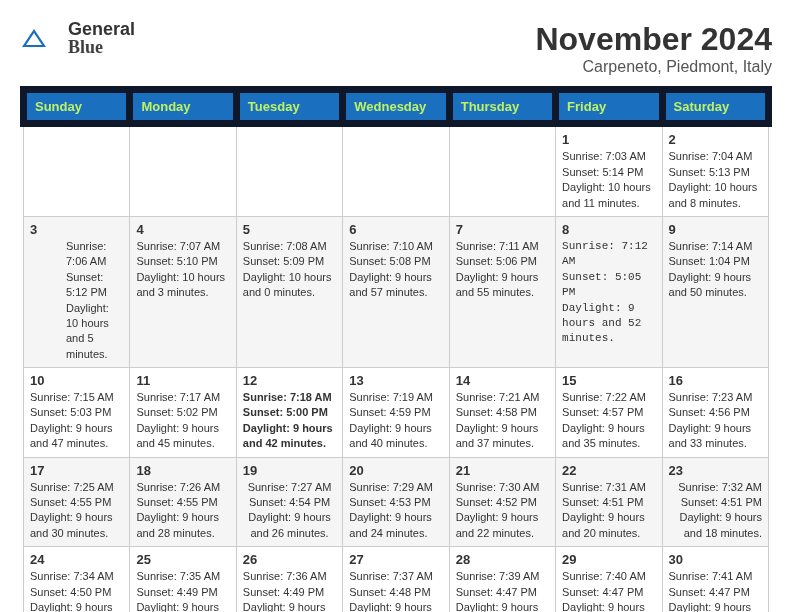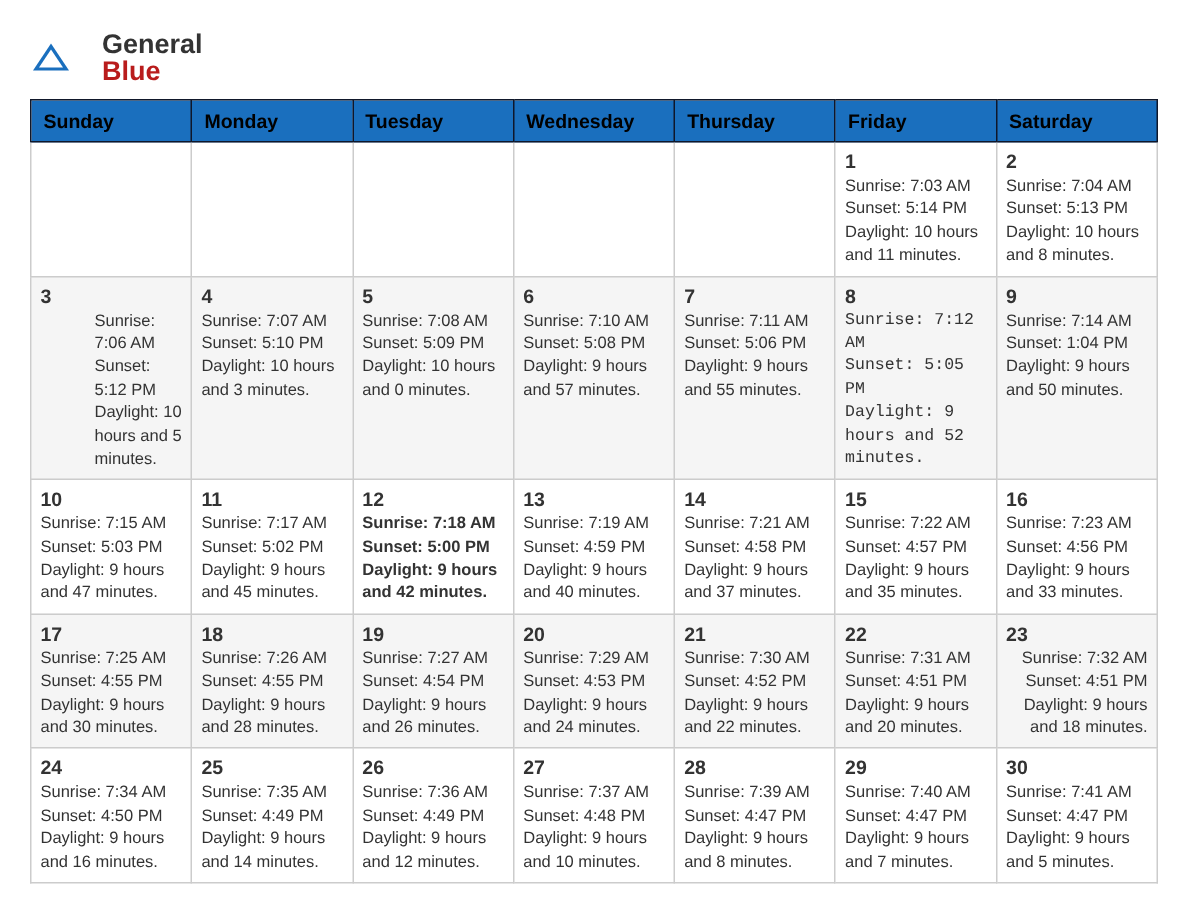--- a/index.html
+++ b/index.html
@@ -23,22 +23,23 @@
     }
     .logo-text-general {
       font-size: 18px;
       font-weight: bold;
       color: #333;
       line-height: 1;
     }
     .logo-text-blue {
       font-size: 18px;
       font-weight: bold;
-      color: #b91c1c;
+      color: #404040;
       line-height: 1;
+      font-family: Liberation Serif, serif;
     }
     .logo-icon {
       width: 28px;
       height: 22px;
     }
     .title-area {
       text-align: right;
     }
     .month-title {
       font-size: 32px;
@@ -50,25 +51,25 @@
       font-size: 16px;
       color: #555;
     }
     .calendar-table {
       width: 100%;
       border-collapse: collapse;
       border: 1px solid #ccc;
     }
     .calendar-table th {
       background-color: #1a6fbe;
-      color: #000000;
+      color: #bef264;
       text-align: left;
       padding: 6px 8px;
       font-size: 13px;
-      border: 1px solid #0f172a;
+      border: 7px solid #0f172a;
     }
     .calendar-table td {
       vertical-align: top;
       border: 1px solid #ccc;
       padding: 5px 6px;
       width: calc(100% / 7);
       min-height: 85px;
       font-size: 11px;
       color: #333;
       background: #fff;
@@ -101,20 +102,24 @@
   <div class="logo">
     <svg class="logo-icon" viewBox="0 0 28 22" xmlns="http://www.w3.org/2000/svg">
       <polygon points="14,2 26,20 2,20" fill="#1a6fbe"></polygon>
       <polygon points="14,6 22,18 6,18" fill="#fff"></polygon>
     </svg>
     <div>
       <div class="logo-text-general">General</div>
       <div class="logo-text-blue">Blue</div>
     </div>
   </div>
+  <div class="title-area">
+    <div class="month-title">November 2024</div>
+    <div class="location-title">Carpeneto, Piedmont, Italy</div>
+  </div>
 </div>
 
 <table class="calendar-table">
   <thead>
     <tr>
     <th>Sunday</th>
         <th>Monday</th>
         <th>Tuesday</th>
         <th>Wednesday</th>
         <th>Thursday</th>
@@ -238,21 +243,21 @@
 Daylight: 9 hours and 30 minutes.</div>
         </td>
         <td>
           <span class="day-number">18</span>
           <div class="day-info" style="white-space: pre-line;">Sunrise: 7:26 AM
 Sunset: 4:55 PM
 Daylight: 9 hours and 28 minutes.</div>
         </td>
         <td>
           <span class="day-number">19</span>
-          <div class="day-info" style="white-space: pre-line;">Sunrise: 7:27 AM
+          <div class="day-info" style="white-space: pre-line; text-align: center;">Sunrise: 7:27 AM
 Sunset: 4:54 PM
 Daylight: 9 hours and 26 minutes.</div>
         </td>
         <td>
           <span class="day-number">20</span>
           <div class="day-info" style="white-space: pre-line;">Sunrise: 7:29 AM
 Sunset: 4:53 PM
 Daylight: 9 hours and 24 minutes.</div>
         </td>
         <td>

